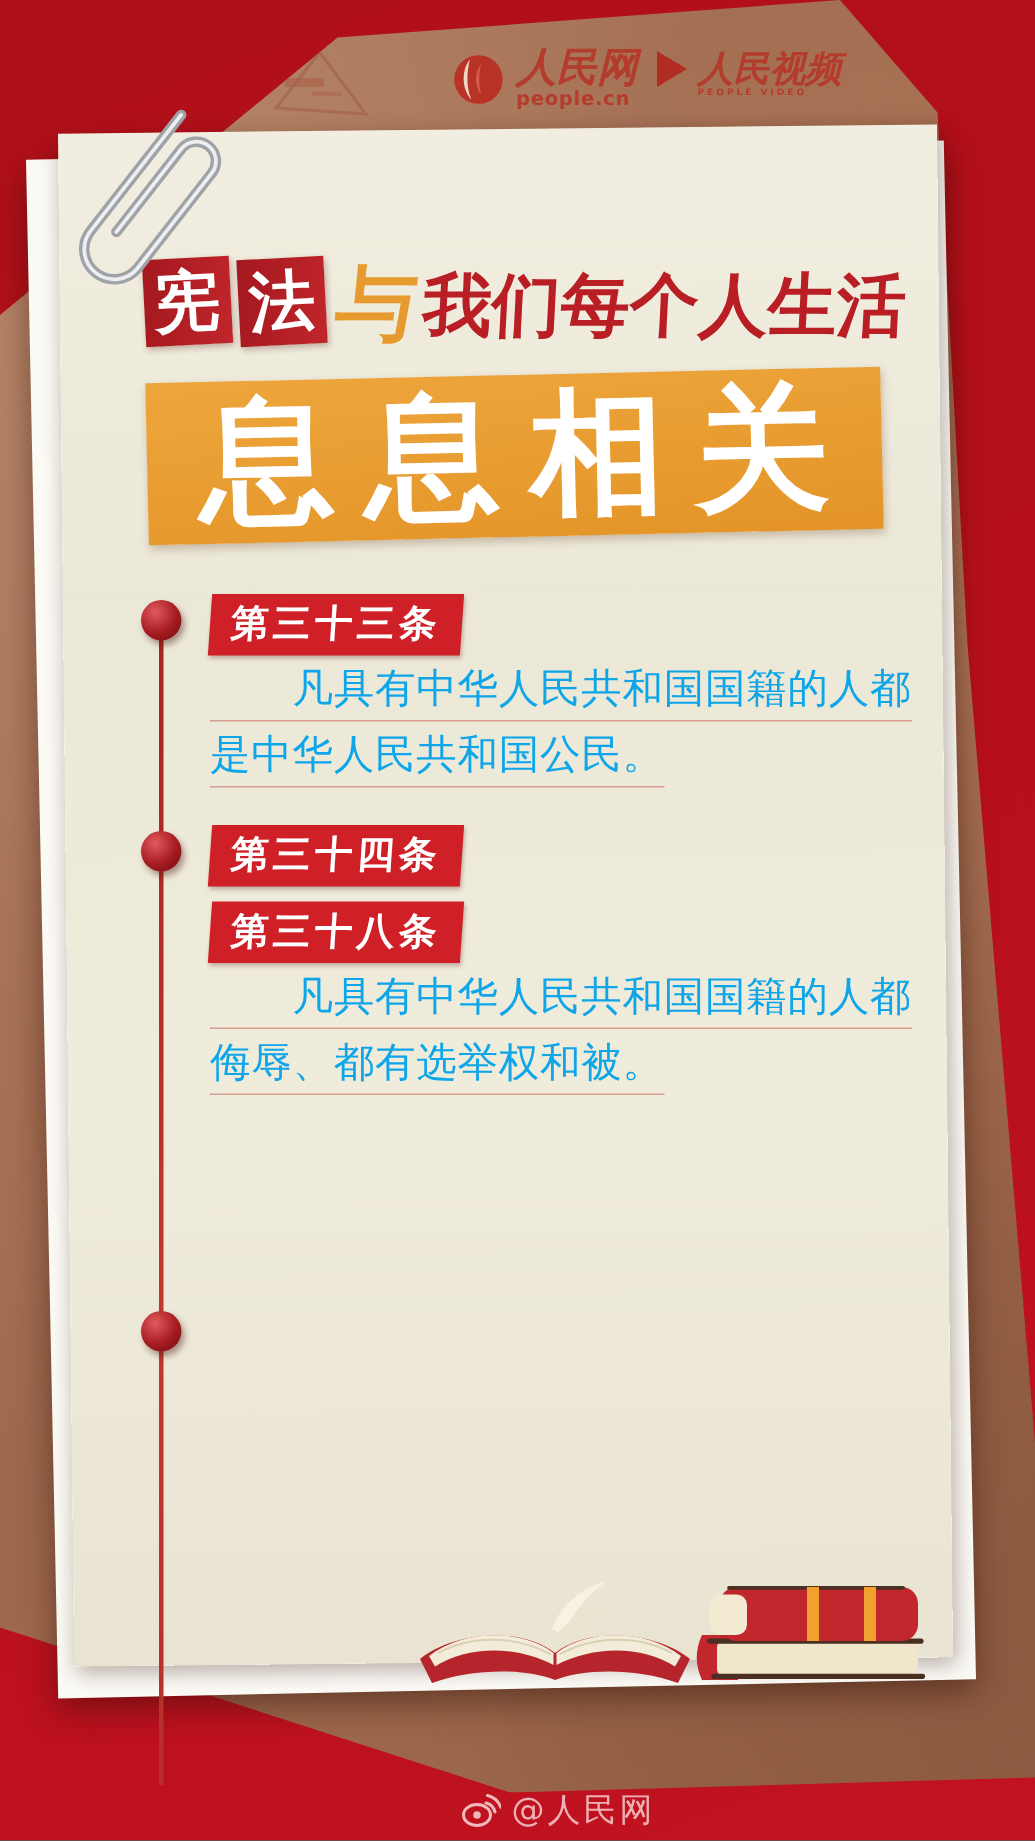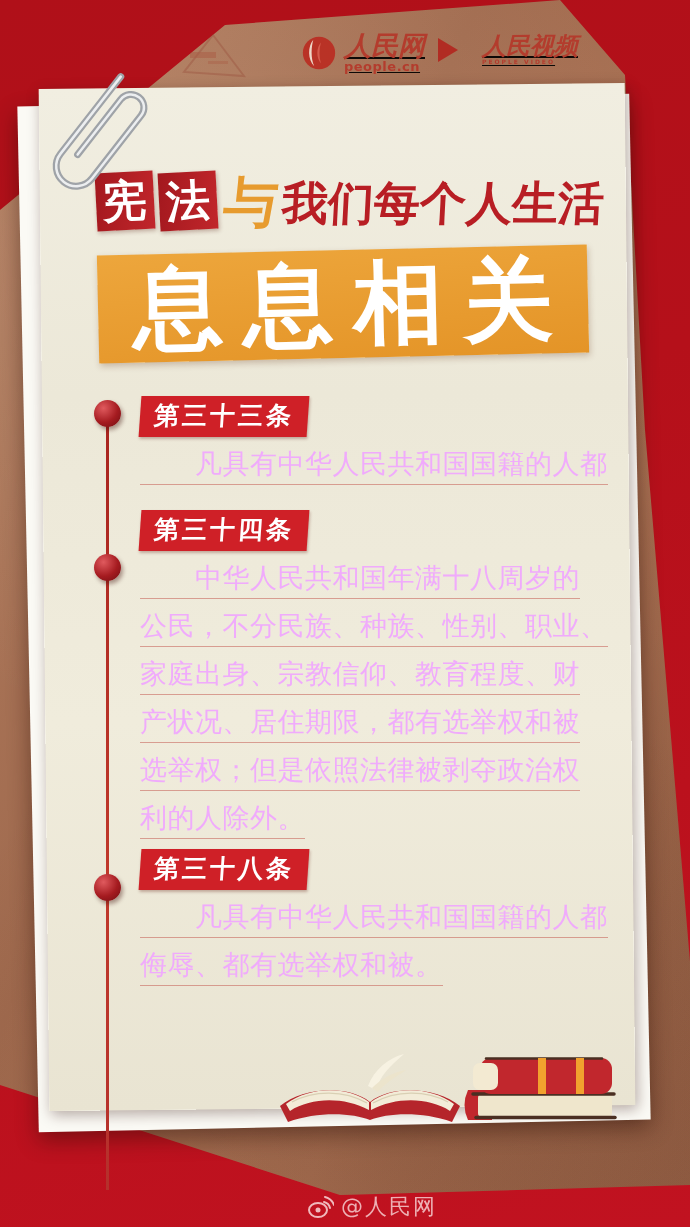--- a/index.html
+++ b/index.html
@@ -23,24 +23,24 @@
          background:#fbfaf5;transform:rotate(-1.2deg);
          box-shadow:0 8px 22px rgba(40,10,5,.45);}
   .sheet-cream{position:absolute;left:44px;top:86px;width:586px;height:1022px;
          background:linear-gradient(180deg,#f1eee1 0%,#ece8d8 30%,#f0ecdc 62%,#e9e4d2 100%);
          transform:rotate(-0.6deg);
          box-shadow:2px 4px 14px rgba(50,15,8,.35);}
 
   
   .brandrow{position:absolute;left:0;top:14px;width:690px;height:60px;}
   .tri-watermark{position:absolute;left:178px;top:18px;width:70px;height:50px;opacity:.45;}
-  .logo-people{position:absolute;left:300px;top:18px;display:flex;align-items:center;gap:6px;opacity:.92;text-decoration:underline;}
+  .logo-people{position:absolute;left:300px;top:18px;display:flex;align-items:center;gap:6px;opacity:.92;}
   .logo-people .zh{font-size:27px;font-weight:800;color:#b5382a;font-style:italic;line-height:1;}
   .logo-people .en{font-size:13px;font-weight:700;color:#b5382a;letter-spacing:.5px;}
-  .logo-video{position:absolute;left:438px;top:20px;display:flex;align-items:center;gap:24px;opacity:.92;text-decoration:underline;}
+  .logo-video{position:absolute;left:438px;top:20px;display:flex;align-items:flex-start;gap:7px;opacity:.92;}
   .logo-video .zh{font-size:24px;font-weight:800;color:#b5382a;font-style:italic;line-height:1;}
   .logo-video .en{font-size:6px;font-weight:700;color:#b5382a;letter-spacing:2px;}
   .playtri{width:0;height:0;border-left:20px solid #b3271f;border-top:12px solid transparent;
            border-bottom:12px solid transparent;}
 
   
   .clip{position:absolute;left:18px;top:55px;width:160px;height:160px;z-index:9;}
 
   
   .title1{position:absolute;left:96px;top:172px;display:flex;align-items:flex-end;z-index:4;}
@@ -61,23 +61,23 @@
   .pin{position:absolute;width:27px;height:27px;border-radius:50%;z-index:7;
        background:radial-gradient(circle at 35% 30%,#e05a5e,#a51b20 55%,#6f0e12);
        box-shadow:2px 3px 4px rgba(60,10,5,.4);}
 
   
   .articles{position:absolute;left:140px;top:396px;width:470px;z-index:5;}
   .article-label{display:inline-block;background:#cf2027;color:#fff;font-size:25px;font-weight:700;
        padding:3px 14px 5px 14px;letter-spacing:3px;transform:skewX(-4deg);
        box-shadow:1px 2px 3px rgba(90,20,10,.3);}
   .article-body{margin-top:8px;}
-  .bodyline{display:table;font-size:27px;color:#f0abfc;line-height:30px;letter-spacing:.5px;
+  .bodyline{display:table;font-size:27px;color:#0ea5e9;line-height:30px;letter-spacing:.5px;
        padding-bottom:5px;margin-bottom:8px;border-bottom:1px solid rgba(197,92,84,.55);
-       font-weight:500;white-space:nowrap;margin-top:12px;}
+       font-weight:500;white-space:nowrap;}
   .article:nth-of-type(2){margin-top:25px;}
   .article:nth-of-type(3){margin-top:10px;}
 
   
   .books{position:absolute;left:272px;top:1044px;width:350px;height:95px;z-index:5;}
 
   
   .weibo{position:absolute;left:308px;top:1192px;display:flex;align-items:center;gap:7px;z-index:8;}
   .weibo .txt{color:#f0b9bc;font-size:22px;letter-spacing:2px;opacity:.95;}
 </style>
@@ -138,33 +138,26 @@
   <div class="rail"></div>
   <div class="pin" style="left:94px;top:400px;"></div>
   <div class="pin" style="left:94px;top:554px;"></div>
   <div class="pin" style="left:94px;top:874px;"></div>
 
   <div class="articles">
     <div class="article">
       <span class="article-label">第三十三条</span>
       <div class="article-body">
           <div class="bodyline">　　凡具有中华人民共和国国籍的人都</div>
+          <div class="bodyline">是中华人民共和国公民。</div>
         </div>
     </div>
 
     <div class="article">
       <span class="article-label">第三十四条</span>
-      <div class="article-body">
-          <div class="bodyline">　　中华人民共和国年满十八周岁的</div>
-          <div class="bodyline">公民，不分民族、种族、性别、职业、</div>
-          <div class="bodyline">家庭出身、宗教信仰、教育程度、财</div>
-          <div class="bodyline">产状况、居住期限，都有选举权和被</div>
-          <div class="bodyline">选举权；但是依照法律被剥夺政治权</div>
-          <div class="bodyline">利的人除外。</div>
-        </div>
     </div>
 
     <div class="article">
       <span class="article-label">第三十八条</span>
       <div class="article-body">
           <div class="bodyline">　　凡具有中华人民共和国国籍的人都</div>
           <div class="bodyline">侮辱、都有选举权和被。</div>
         </div>
     </div>
   </div>

